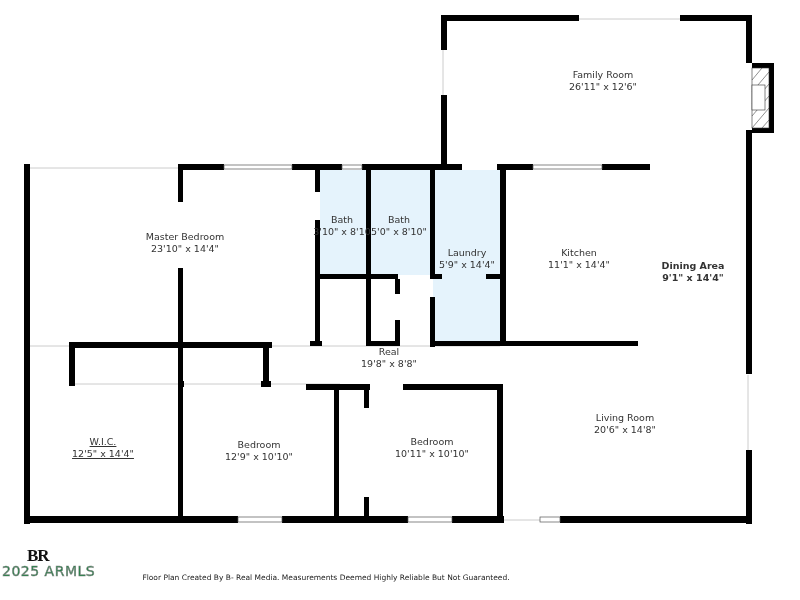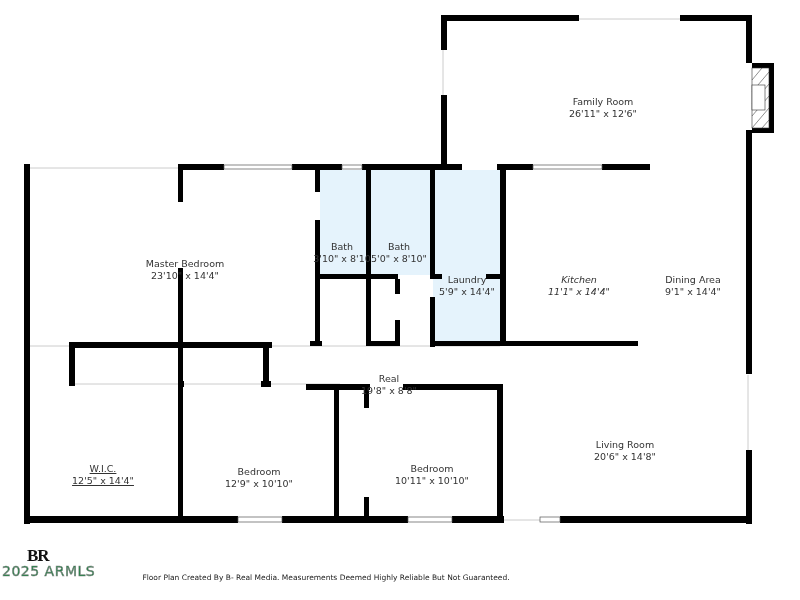--- a/index.html
+++ b/index.html
@@ -1,18 +1,18 @@
 <!DOCTYPE html>
 <html><head>
 <meta charset="utf-8">
 <style>
   html, body { margin:0; padding:0; background:#ffffff; }
   body { width:800px; height:600px; position:relative; overflow:hidden; font-family:"DejaVu Sans", sans-serif; }
   #plan { position:absolute; left:0; top:0; width:800px; height:600px; }
-  .label { position:absolute; text-align:center; font-size:9.5px; line-height:12px; color:#333; white-space:nowrap; transform:translateX(-50%);margin-top:27px; }
+  .label { position:absolute; text-align:center; font-size:9.5px; line-height:12px; color:#333; white-space:nowrap; transform:translateX(-50%); }
   .footer { position:absolute; left:0; top:573px; width:652px; text-align:center; font-size:7.5px; color:#222; }
   .logo { position:absolute; left:27px; top:546px; font-family:Liberation Serif, serif; font-weight:bold; font-size:17px; color:#111; letter-spacing:-1px; }
   .copyright { position:absolute; left:2px; top:563px; font-size:14px; color:#15803d; -webkit-text-stroke:0.6px #888; letter-spacing:0.5px; font-family:"DejaVu Sans", sans-serif; }
 </style>
 </head>
 <body>
 
 <svg id="plan" viewBox="0 0 800 600" xmlns="http://www.w3.org/2000/svg">
 
   <g fill="#e5f3fc">
@@ -127,25 +127,25 @@
   <div>3'10" x 8'10</div>
 </div>
 <div class="label" style="left:399px;top:214px;">
   <div>Bath</div>
   <div>5'0" x 8'10"</div>
 </div>
 <div class="label" style="left:467px;top:247px;text-align:center;">
   <div>Laundry</div>
   <div>5'9" x 14'4"</div>
 </div>
-<div class="label" style="left:579px;top:247px;font-style:italic;">
+<div class="label" style="left:579px;top:247px;">
   <div>Kitchen</div>
   <div>11'1" x 14'4"</div>
 </div>
-<div class="label" style="left:693px;top:247px;">
+<div class="label" style="left:693px;top:260px;font-weight:bold;">
   <div>Dining Area</div>
   <div>9'1" x 14'4"</div>
 </div>
 <div class="label" style="left:389px;top:346px;">
   <div>Real</div>
   <div>19'8" x 8'8"</div>
 </div>
 <div class="label" style="left:103px;top:436px;text-decoration:underline;">
   <div>W.I.C.</div>
   <div>12'5" x 14'4"</div>

